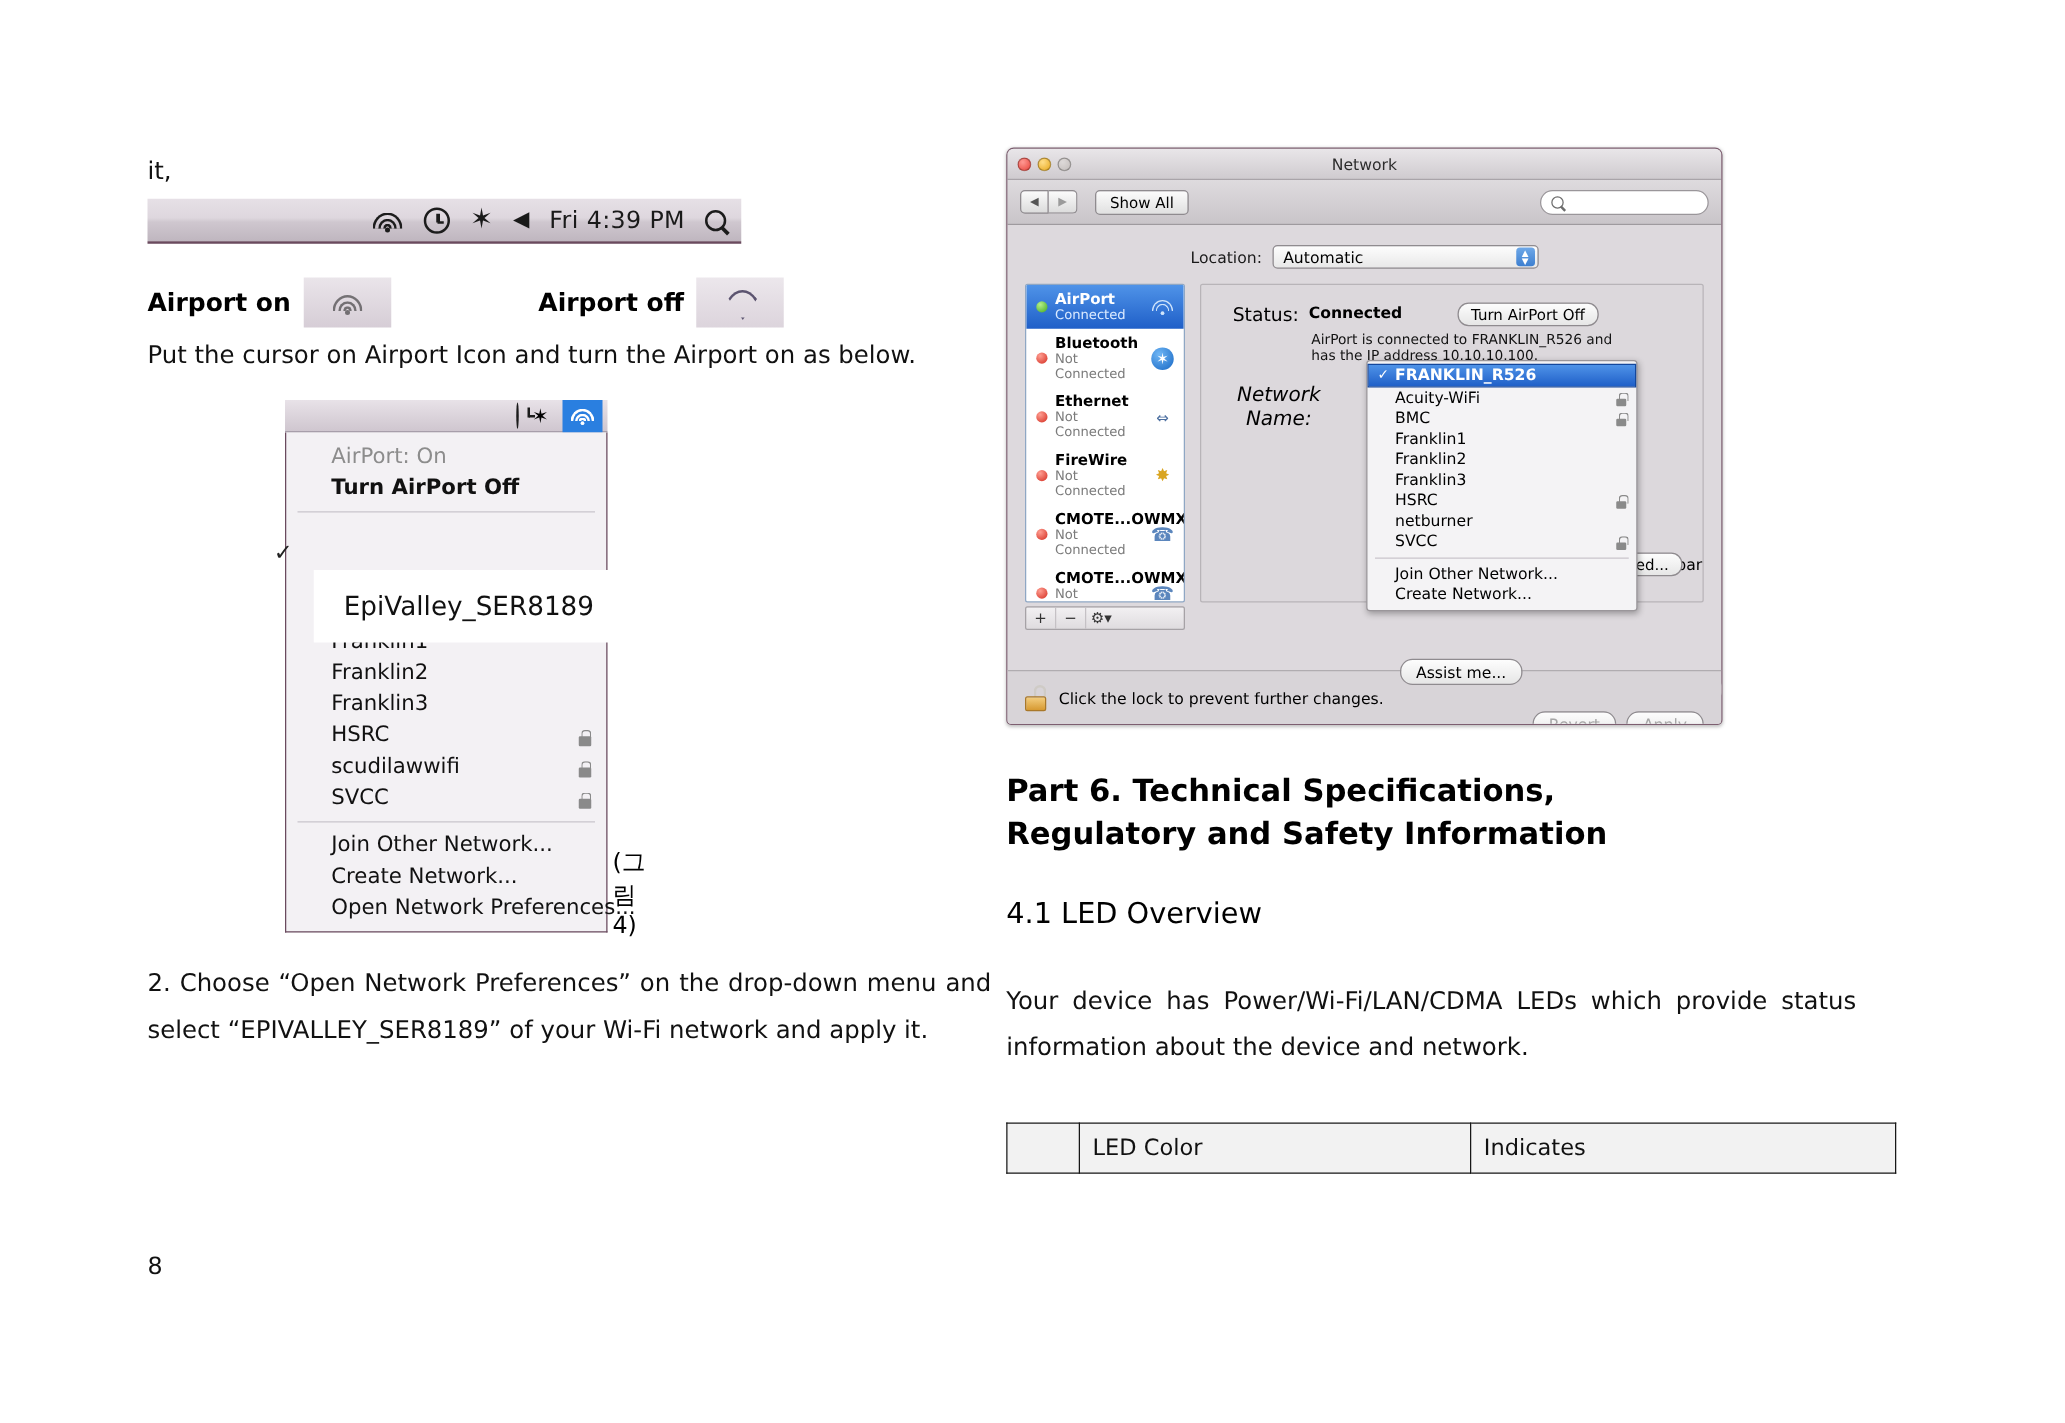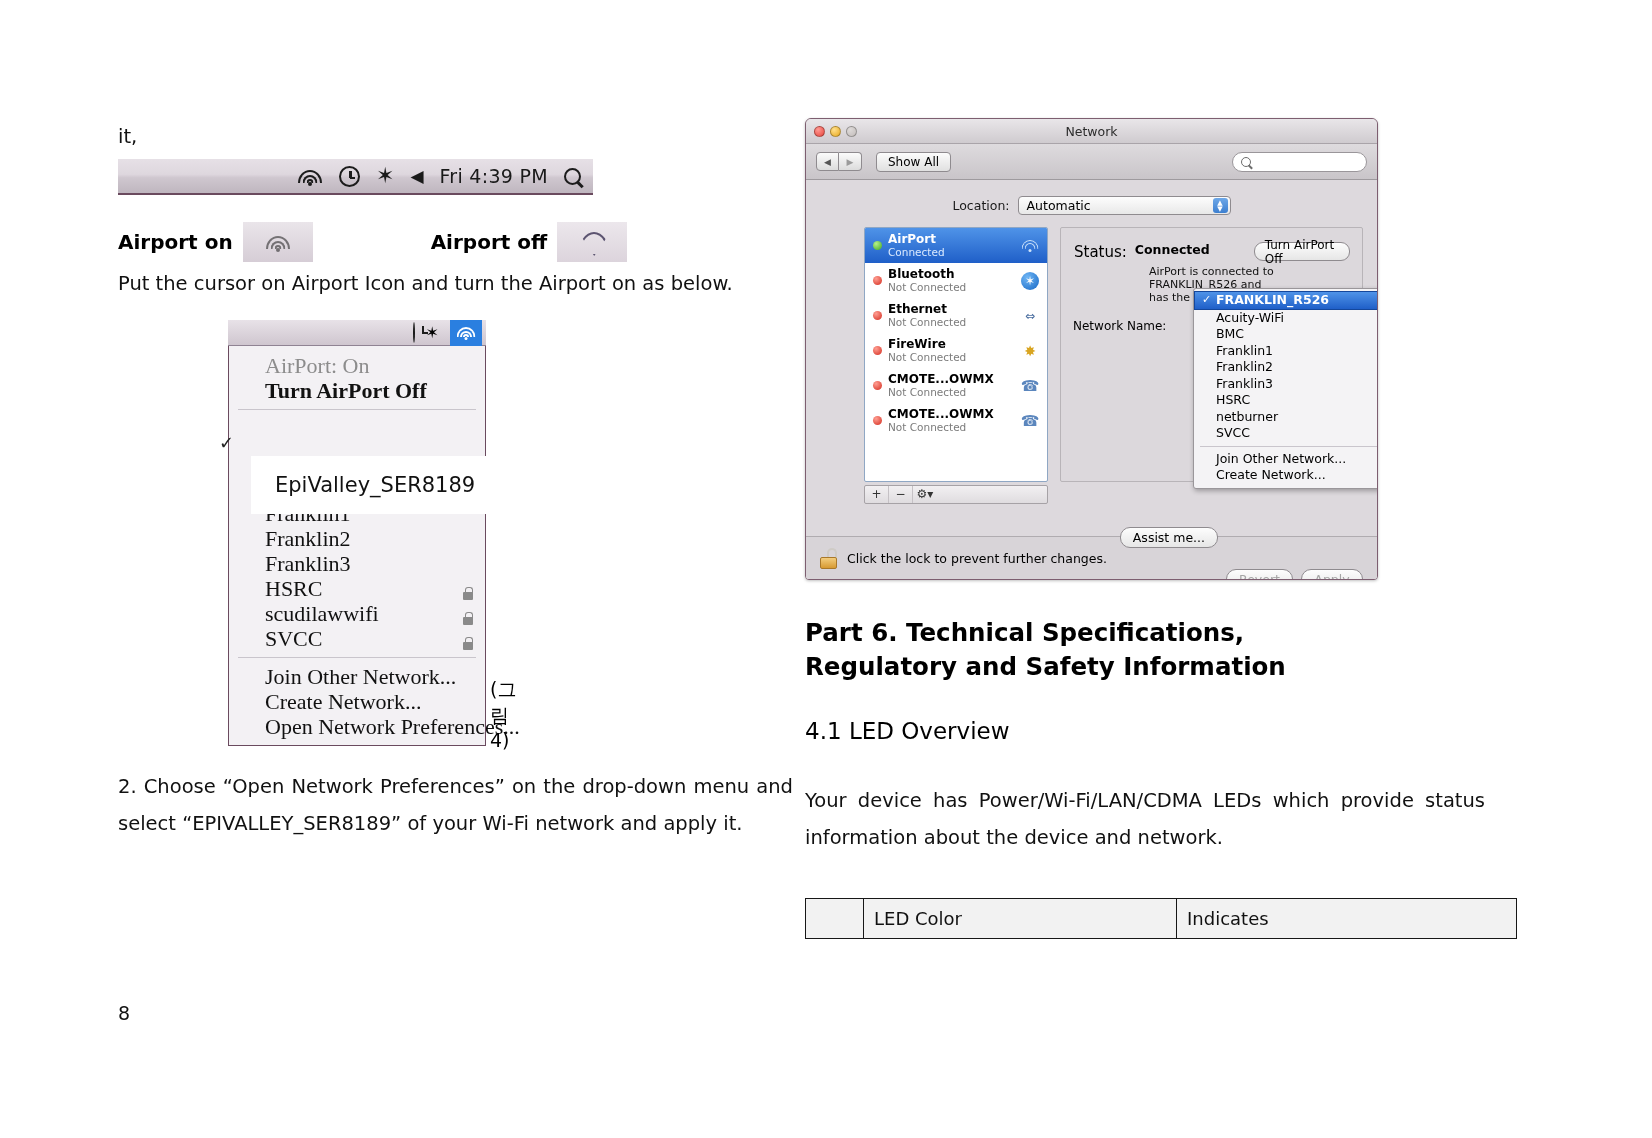--- a/index.html
+++ b/index.html
@@ -90,23 +90,22 @@
   .menu-top .hl { background:#2a7fe0; height:26px; padding:0 6px; display:flex; align-items:center;}
   .menu-body {
     width:258px;
     border:1px solid #6a4a5e;
     border-top:none;
     background:#f3f1f4;
     padding:7px 0 6px 0;
     position:relative;
   }
   .mi {
-    font-size:22px; line-height:25px; padding:0 12px 0 36px; position:relative; white-space:nowrap;
+    font-size:17px; line-height:25px; padding:0 12px 0 36px; position:relative; white-space:nowrap;
     color:#111;
-    font-family:Liberation Serif, serif;
   }
   .mi.dim { color:#8c8c8c; }
   .mi.bold{ font-weight:bold; }
   .mi .lock { position:absolute; right:12px; top:4px; }
   .menu-sep { height:1px; background:#c9c5cc; margin:6px 9px; }
 
   .lockglyph { display:inline-block; width:10px; height:8px; background:#8a8a8a;
                border-radius:1px; position:relative; }
   .lockglyph:before { content:""; position:absolute; left:2px; top:-5px; width:6px; height:6px;
                border:1.6px solid #8a8a8a; border-bottom:none; border-radius:3px 3px 0 0; }
@@ -170,21 +169,21 @@
   .loc-row { display:flex; align-items:center; justify-content:center; gap:8px; padding-top:16px;}
   .loc-lbl { font-size:12.5px; color:#1a1a1a; }
   .loc-pop { width:213px; height:19px; border:1px solid #8f8b8f; border-radius:4px;
              background:linear-gradient(to bottom,#fdfdfd,#e8e8e8); display:flex; align-items:center;
              padding:0 12px 0 8px; font-size:12.5px; position:relative;}
   .pop-arrows { position:absolute; right:2px; top:1px; width:15px; height:15px; border-radius:3px;
                 background:linear-gradient(to bottom,#6ea8e8,#3d7fd0); color:#fff; font-size:7px;
                 display:flex; flex-direction:column; align-items:center; justify-content:center; line-height:6px;}
 
   .panes { display:flex; padding:12px 14px 0 14px; gap:12px; }
-  .sidebar { width:184px;margin-left:44px; }
+  .sidebar { width:128px; }
   .sidebar-list { height:255px; border:1px solid #8fa7c4; background:#fff; border-radius:2px; overflow:hidden;}
   .svc { display:flex; align-items:center; gap:6px; padding:5px 6px 5px 8px; position:relative;}
   .svc.sel { background:linear-gradient(to bottom,#4f93e8,#1f5fc8); color:#fff; }
   .svc .led { width:9px; height:9px; border-radius:50%; flex:none; }
   .led.green { background:radial-gradient(circle at 35% 30%,#b6f08a,#3fa81e); }
   .led.red   { background:radial-gradient(circle at 35% 30%,#ff9e92,#d32b1e); }
   .svc .txt { flex:1; min-width:0;}
   .svc .n1 { font-size:12px; font-weight:bold; line-height:13px; }
   .svc .n2 { font-size:10.5px; line-height:12px; color:#7b7b7b;}
   .svc.sel .n2 { color:#dbeaff; }
@@ -200,21 +199,21 @@
   .d-row { display:flex; align-items:flex-start; gap:8px; margin-bottom:4px;}
   .d-lbl { width:66px; text-align:right; font-size:15px; padding-top:1px;}
   .d-val { font-size:12.5px; font-weight:bold;}
   .btn-mac { height:19px; padding:0 10px; border:1px solid #8f8b8f; border-radius:9px;
              background:linear-gradient(to bottom,#fdfdfd,#e6e6e6); font-size:12px;
              display:inline-flex; align-items:center; }
   .d-note { font-size:11px; line-height:13px; margin:2px 0 0 76px; color:#111;}
 
   
   .nn-row { margin-top:12px; display:flex; align-items:flex-start; gap:6px;}
-  .nn-lbl { width:100px; text-align:left; font-size:12px; padding-top:3px;}
+  .nn-lbl { width:100px; text-align:center; font-size:16px; padding-top:3px;font-style:italic;}
   .nnpop {
     position:absolute; left:132px; top:60px; width:217px;
     background:#f4f3f5; border:1px solid #9a969a; border-radius:3px;
     box-shadow:1px 2px 5px rgba(0,0,0,.3); padding:2px 0 4px 0; z-index:5;
   }
   .nn-item { font-size:12.5px; line-height:16.5px; padding:0 8px 0 22px; position:relative; white-space:nowrap;}
   .nn-item.sel { background:linear-gradient(to bottom,#4f93e8,#1f5fc8); color:#fff;
                  border:1px solid #14479c; font-weight:bold; padding-left:21px;}
   .nn-item .chk { position:absolute; left:7px; top:0; font-size:11px;}
   .nn-item .lk  { position:absolute; right:8px; top:3px; }

